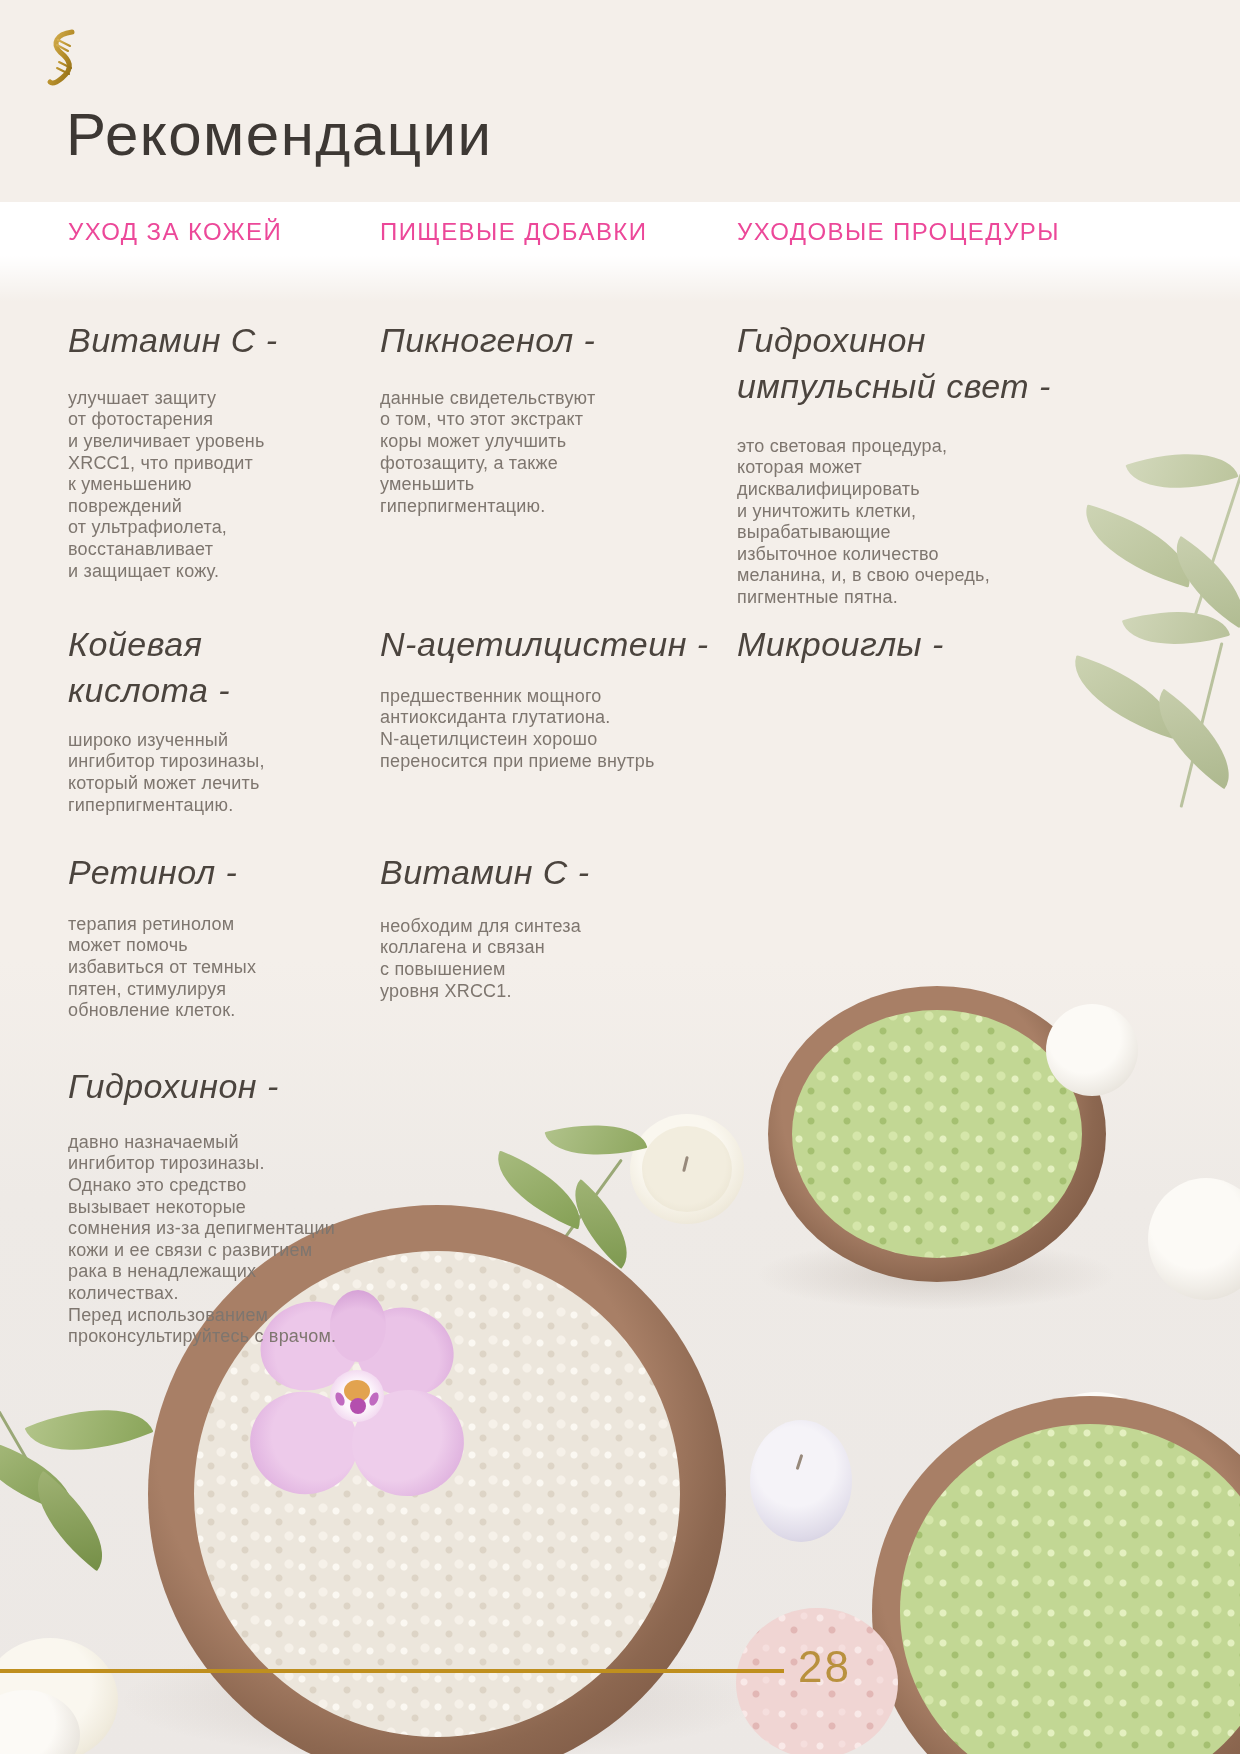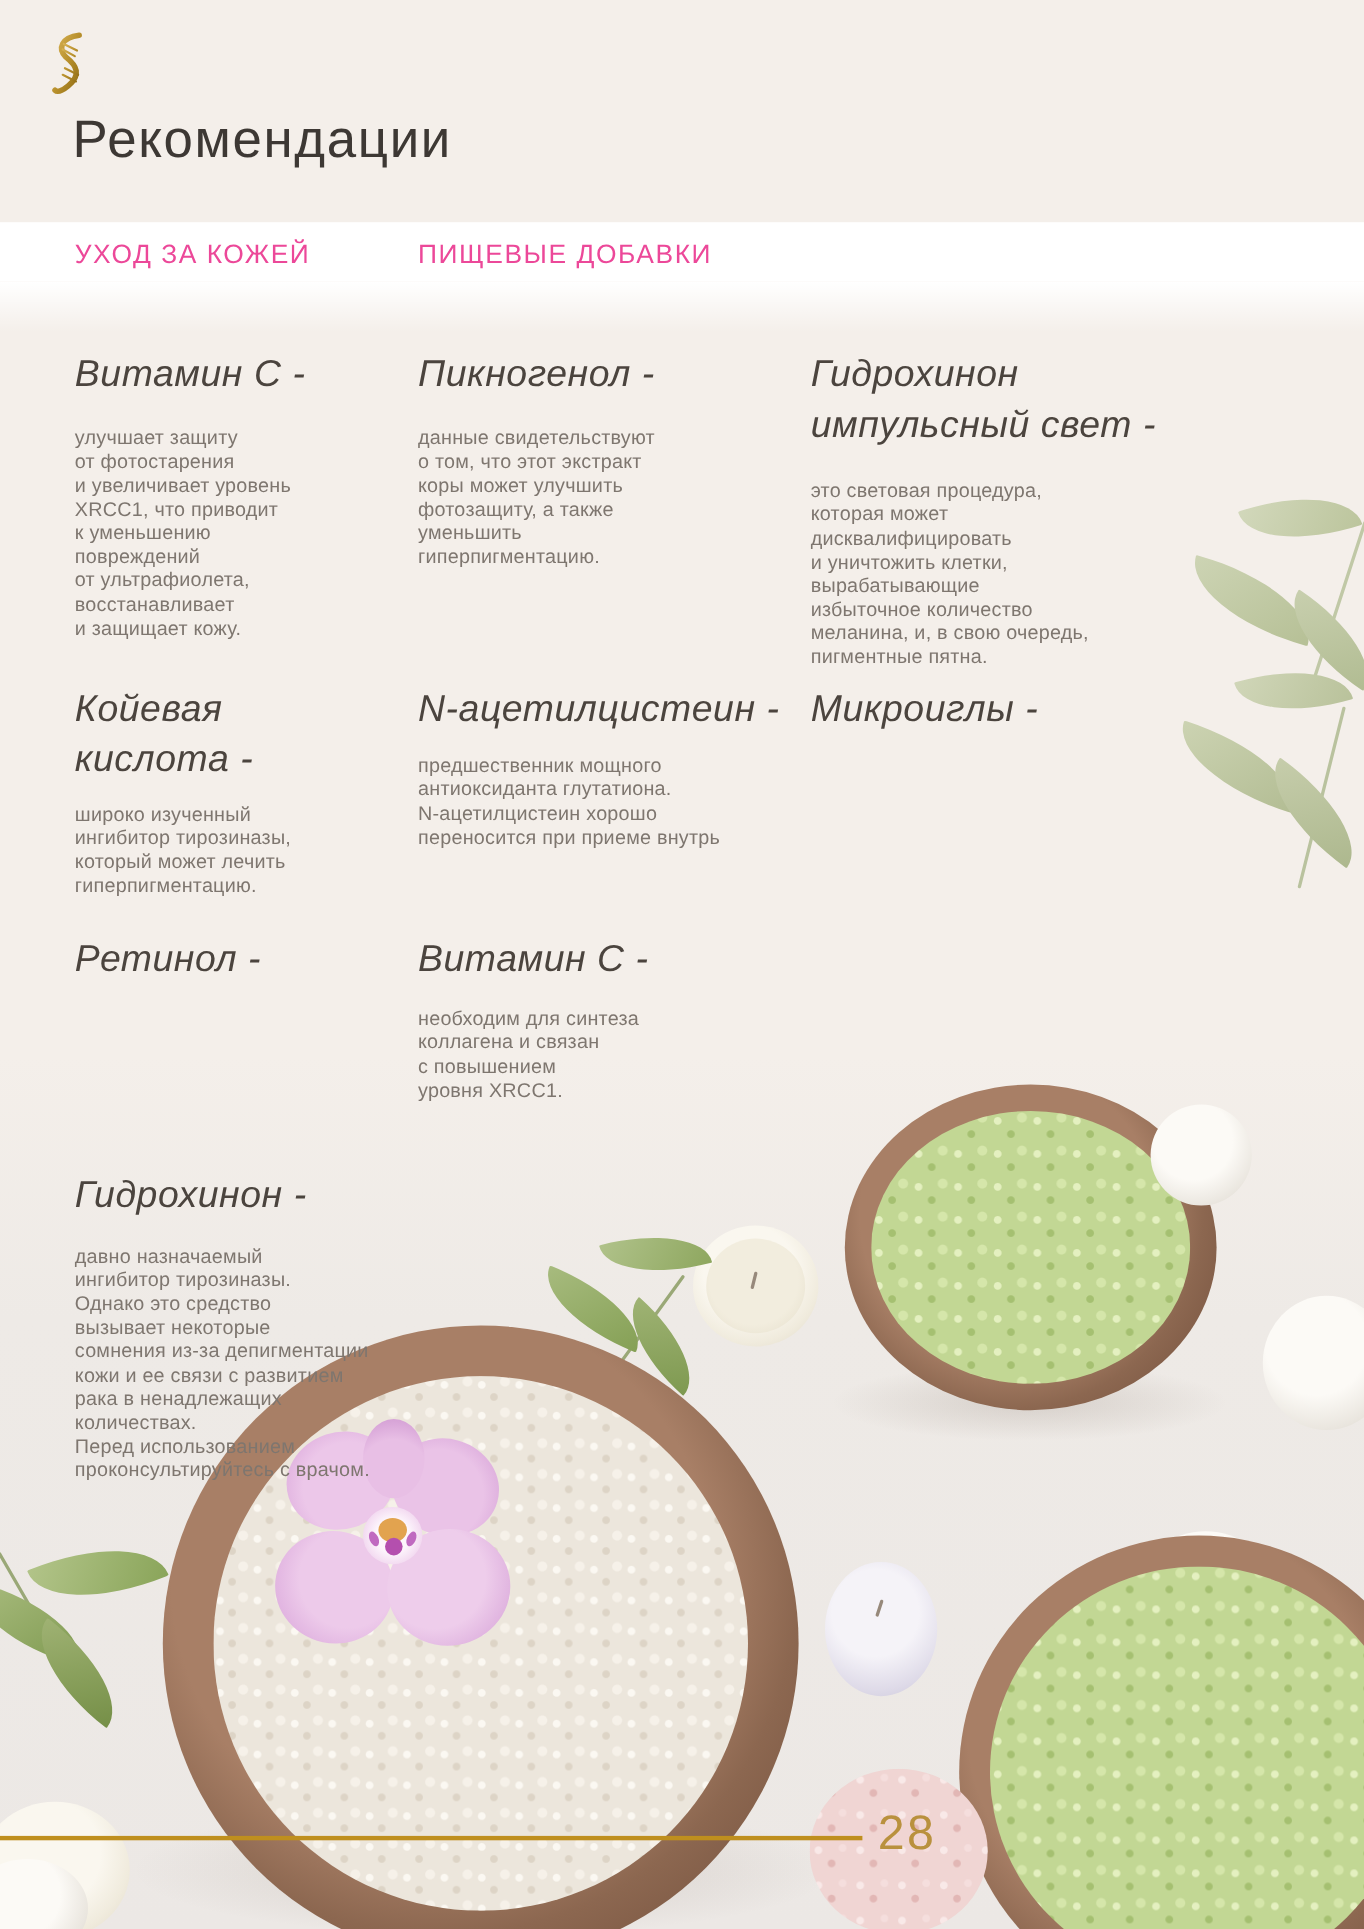--- a/index.html
+++ b/index.html
@@ -1,21 +1,21 @@
 <!DOCTYPE html>
 <html><head>
 <meta charset="utf-8">
 <style>
   html,body{margin:0;padding:0;}
   body{font-family:"Liberation Sans","DejaVu Sans",sans-serif;background:#e8e4df;}
   .page{position:relative;width:1240px;height:1754px;margin:0 auto;background:#f4efea;overflow:hidden;}
 
   
   .logo{position:absolute;left:44px;top:28px;width:40px;height:62px;}
-  .page-title{position:absolute;left:66px;top:100px;font-size:48px;font-weight:300;
+  .page-title{position:absolute;left:66px;top:100px;font-size:60px;font-weight:300;
     color:#3d3834;letter-spacing:1.5px;}
   .band{position:absolute;left:0;top:202px;width:1240px;height:54px;background:#ffffff;}
   .band:after{content:"";position:absolute;left:0;top:54px;width:100%;height:46px;
     background:linear-gradient(180deg,#ffffff 0%,rgba(255,255,255,0) 100%);}
   .band-label{position:absolute;top:16px;font-size:24px;font-weight:300;color:#ec4899;
     letter-spacing:1.4px;white-space:nowrap;}
   .bl1{left:68px}.bl2{left:380px}.bl3{left:737px}
 
   
   .col{position:absolute;top:0;height:1400px;}
@@ -100,20 +100,21 @@
       <path d="M28 4 C12 6 8 16 16 24 C26 32 30 40 18 50 C12 55 8 56 6 54" fill="none" stroke="url(#g)" stroke-width="5" stroke-linecap="round"></path>
       <path d="M14 12 L26 18 M13 17 L24 23 M15 34 L27 40 M13 40 L25 46" stroke="url(#g)" stroke-width="2" stroke-linecap="round"></path>
     </svg>
   </div>
 
   <div class="page-title">Рекомендации</div>
 
   <div class="band">
     <div class="band-label bl1">УХОД ЗА КОЖЕЙ</div>
     <div class="band-label bl2">ПИЩЕВЫЕ ДОБАВКИ</div>
+    <div class="band-label bl3">УХОДОВЫЕ ПРОЦЕДУРЫ</div>
   </div>
 
   <div class="photo-fade"></div>
 
   <div>
     <div class="stem" style="left:1215px;top:470px;width:3px;height:160px;transform:rotate(18deg);background:#c0c8a6;"></div>
     <div class="leaf" style="left:1078px;top:520px;width:120px;height:52px;transform:rotate(16deg);background:linear-gradient(130deg,#cdd4b4,#b6c096);"></div>
     <div class="leaf" style="left:1130px;top:448px;width:104px;height:46px;transform:rotate(-18deg);background:linear-gradient(130deg,#d2d8bb,#bcc59d);"></div>
     <div class="leaf" style="left:1160px;top:560px;width:100px;height:44px;transform:rotate(34deg);background:linear-gradient(130deg,#c8cfae,#b1bc92);"></div>
   </div>
@@ -199,20 +200,25 @@
     <div class="section c1s2">
       <div class="section-heading">Койевая
 кислота -</div>
       <div class="section-body">широко изученный
 ингибитор тирозиназы,
 который может лечить
 гиперпигментацию.</div>
     </div>
     <div class="section c1s3">
       <div class="section-heading">Ретинол -</div>
+      <div class="section-body">терапия ретинолом
+может помочь
+избавиться от темных
+пятен, стимулируя
+обновление клеток.</div>
     </div>
     <div class="section c1s4">
       <div class="section-heading">Гидрохинон -</div>
       <div class="section-body">давно назначаемый
 ингибитор тирозиназы.
 Однако это средство
 вызывает некоторые
 сомнения из-за депигментации
 кожи и ее связи с развитием
 рака в ненадлежащих

